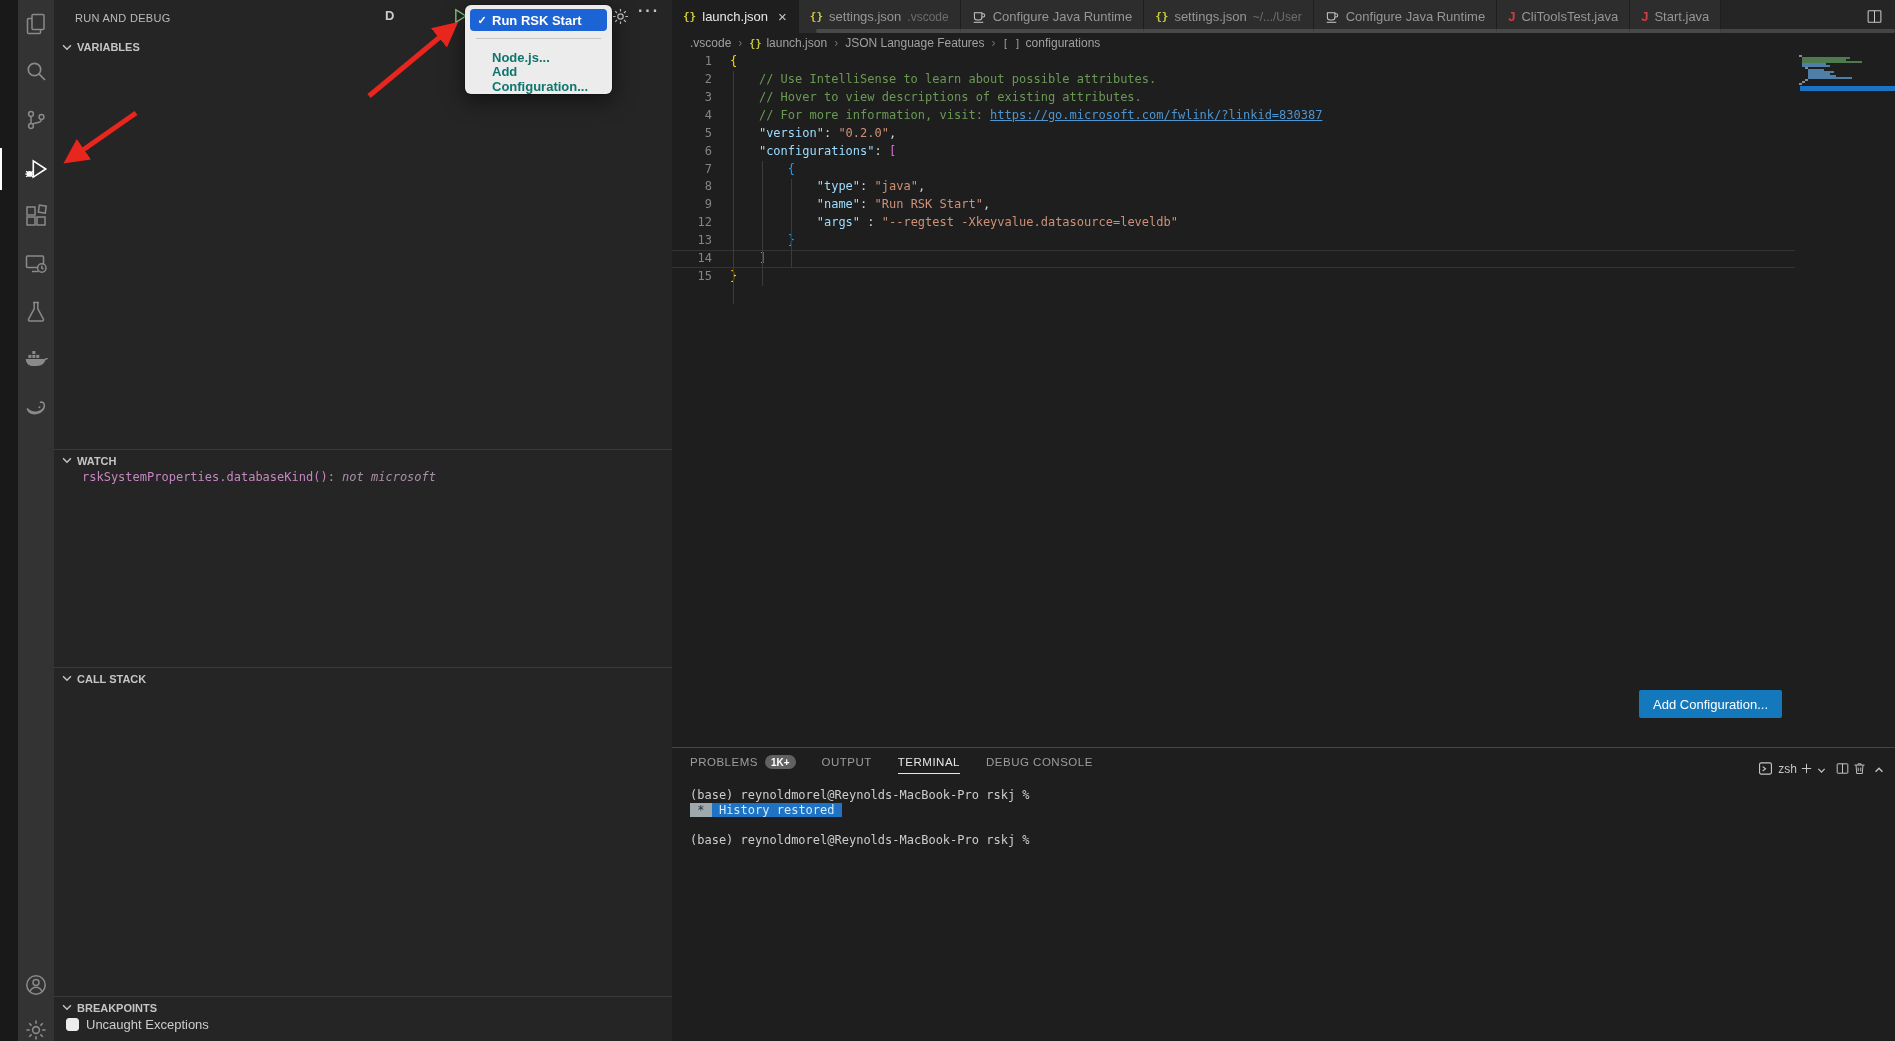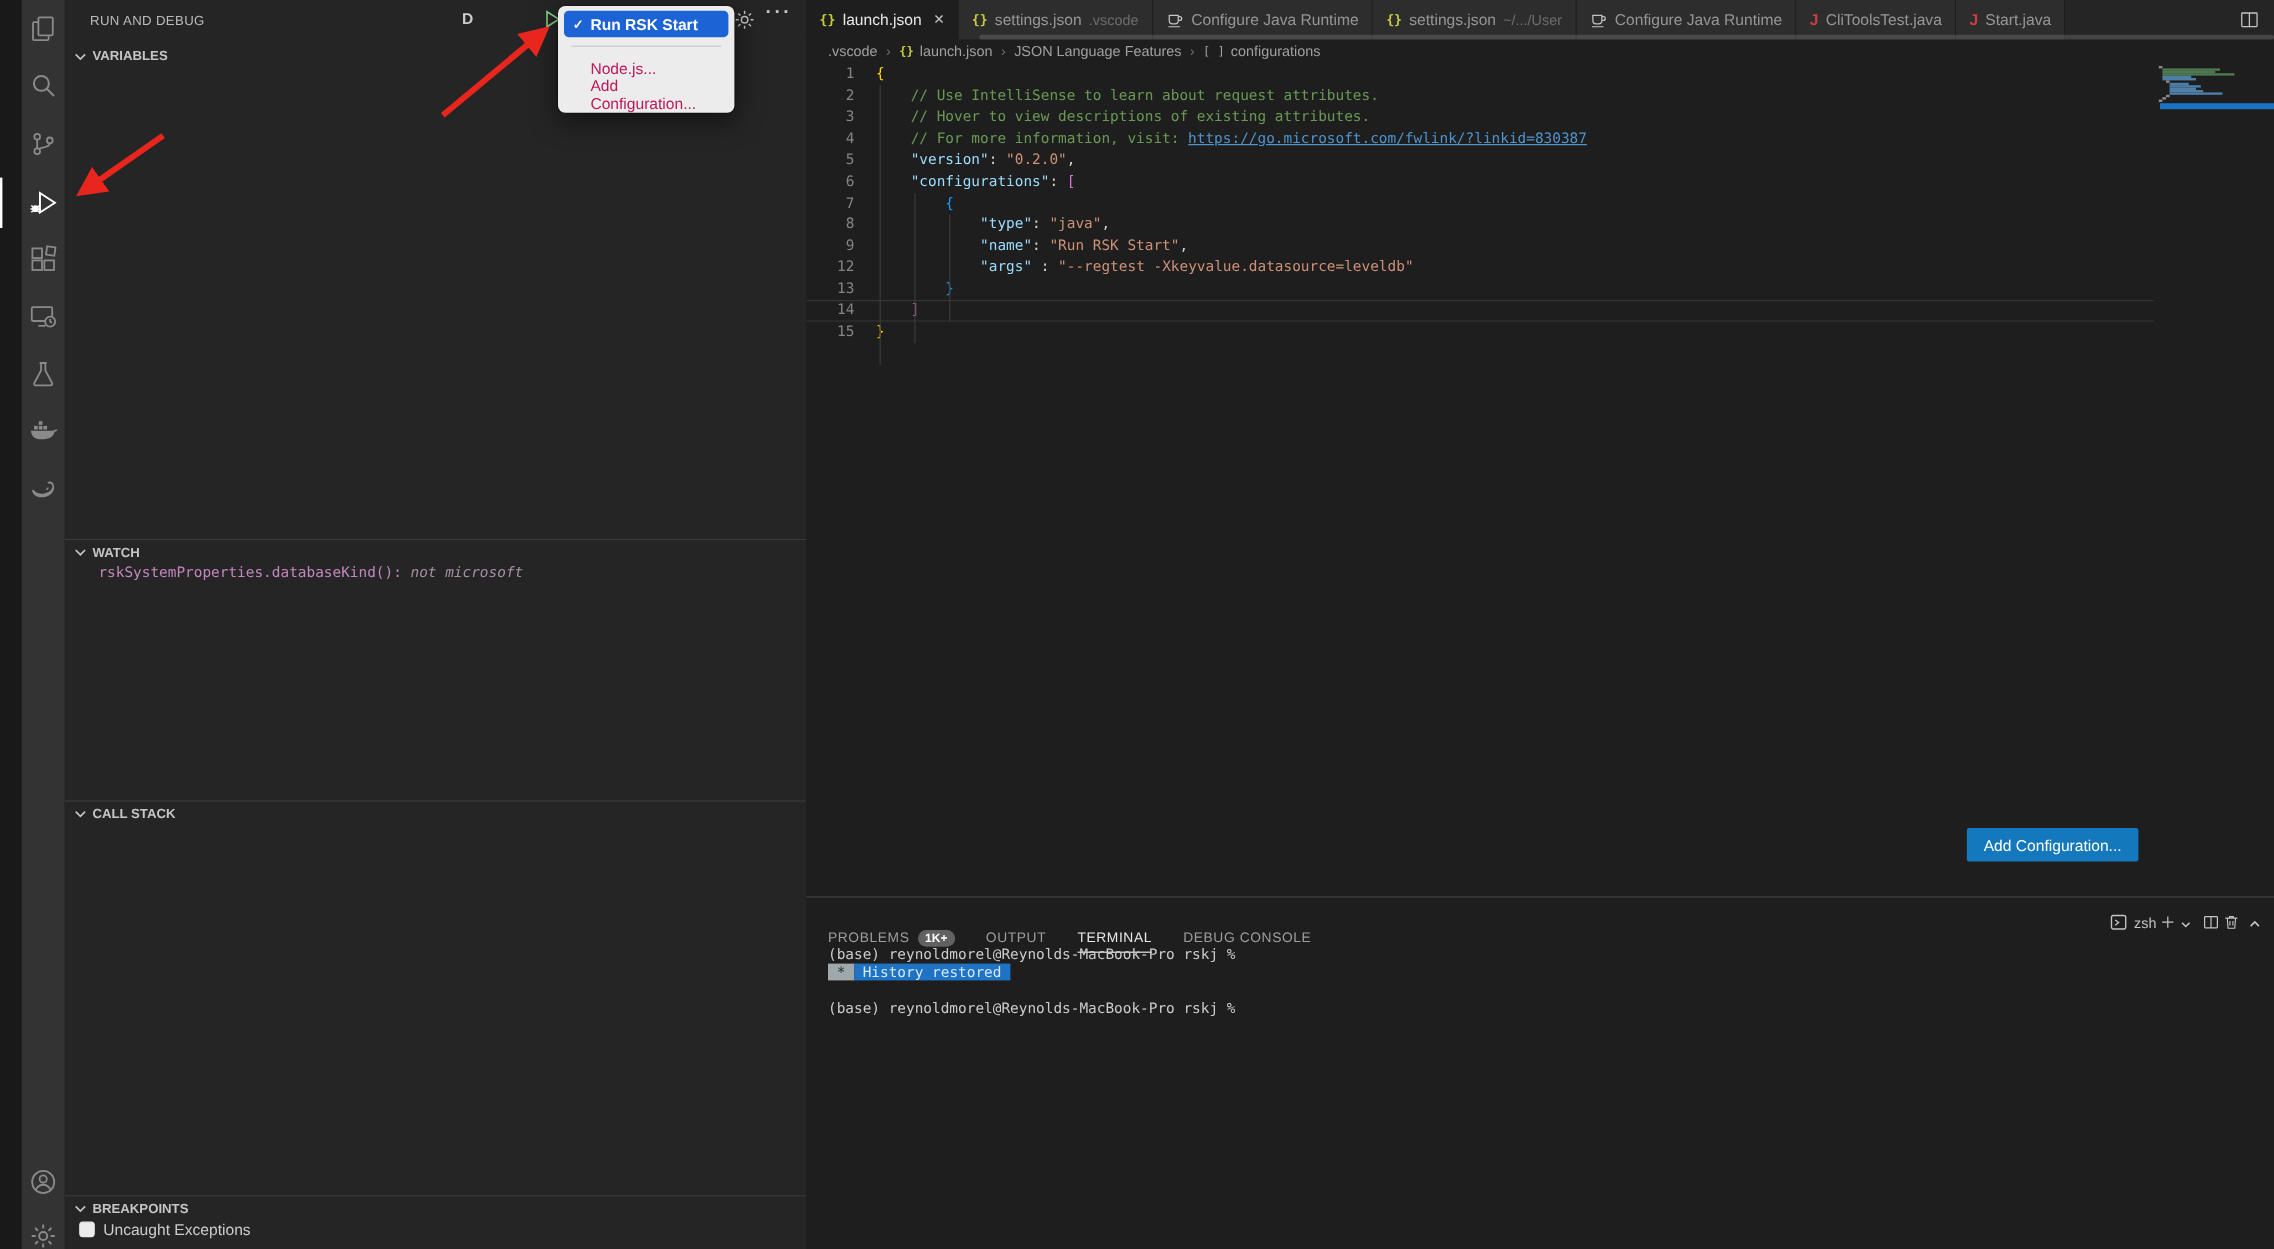--- a/index.html
+++ b/index.html
@@ -26,21 +26,21 @@
   .section-header.bordered { border-top:1px solid #3a3a3a; }
   .chev { color:#c5c5c5; display:inline-flex; }
   .watch-item { position:absolute; top:470px; left:28px; font-family:"DejaVu Sans Mono",monospace; font-size:12px; color:#c586c0; white-space:pre; cursor:pointer; }
   .watch-item .na { font-style:italic; color:#a88fa8; }
   .bp-item { position:absolute; top:1017px; left:12px; display:flex; align-items:center; gap:7px; cursor:pointer; }
   .bp-check { width:13px; height:13px; background:#ececec; border-radius:3px; border:1px solid #ececec; }
   .bp-label { color:#cccccc; font-size:13px; }
 
   
   .context-menu { position:absolute; left:465px; top:5px; width:147px; background:#ececec; border-radius:6px; box-shadow:0 6px 22px rgba(0,0,0,.55), 0 0 0 1px rgba(0,0,0,.18); padding:4px 0; z-index:50; }
-  .menu-item { height:22px; display:flex; align-items:center; margin:0 5px; padding:0 8px 0 5px; border-radius:4px; font-size:13px; color:#be185d; gap:3px; cursor:pointer; }
+  .menu-item { height:22px; display:flex; align-items:center; margin:0 5px; padding:0 8px 0 5px; border-radius:4px; font-size:13px; color:#0f766e; gap:3px; cursor:pointer;font-weight:bold; }
   .menu-item .check { width:14px; flex:none; text-align:center; font-size:11px; }
   .menu-item.selected { background:#1c63d5; color:#ffffff; font-weight:700; }
   .menu-sep { height:1px; background:#c7c7c7; margin:7px 11px; }
 
   
   .main { position:absolute; left:672px; top:0; right:0; bottom:0; background:#1e1e1e; }
   .tabbar { position:relative; height:33px; background:#252526; display:flex; align-items:stretch; overflow:hidden; }
   .tab { display:flex; align-items:center; gap:6px; padding:0 11px; font-size:13px; background:#2d2d2d; color:#969696; border-right:1px solid #1e1e1e; white-space:nowrap; cursor:pointer; flex:none; }
   .tab.active { background:#1e1e1e; color:#e7e7e7; }
   .tab .desc { font-size:12px; color:#6d6d6d; }
@@ -72,21 +72,21 @@
   .mm-row { height:2px; margin-bottom:0; position:relative; }
   .mm-bar { position:absolute; top:0; height:1.6px; }
   .mm-g { background:#4f7a4f; } .mm-b { background:#4f7fa8; } .mm-w { background:#8a8a8a; }
   .mm-hl { position:absolute; top:33px; right:0; width:95px; height:5px; background:#1974c4; }
   .minimap-zone { position:absolute; top:0; right:0; width:96px; height:110px; cursor:pointer; }
 
   .add-config-btn { position:absolute; top:637px; right:113px; height:28px; padding:0 14px; background:#1478bd; color:#ffffff; font-size:13px; border:none; border-radius:2px; display:flex; align-items:center; cursor:pointer; font-family:"Liberation Sans",sans-serif; }
 
   
   .panel { position:absolute; left:0; right:0; top:747px; bottom:0; background:#1e1e1e; border-top:1px solid #454545; }
-  .panel-tabs { height:28px; display:flex; align-items:center; gap:26px; padding-left:18px;margin-top:20px; }
+  .panel-tabs { height:28px; display:flex; align-items:center; gap:26px; padding-left:18px; }
   .panel-tab { position:relative; height:100%; display:flex; align-items:center; gap:7px; font-size:11.5px; letter-spacing:.5px; color:#9d9d9d; cursor:pointer; }
   .panel-tab.active { color:#e7e7e7; }
   .panel-tab.active::after { content:''; position:absolute; bottom:2px; left:0; right:0; height:1.5px; background:#e7e7e7; }
   .badge { background:#616161; color:#ffffff; font-size:10px; font-weight:700; padding:1.5px 6px; border-radius:9px; letter-spacing:0; }
   .panel-toolbar { position:absolute; top:0; right:10px; height:28px; display:flex; align-items:flex-end; gap:2px; color:#c5c5c5; }
   .pt-shell { display:flex; align-items:center; gap:5px; font-size:12px; cursor:pointer; }
   .pt-icon { display:inline-flex; cursor:pointer; }
   .terminal { position:absolute; top:40px; left:18px; right:20px; font-family:"DejaVu Sans Mono",monospace; font-size:12px; line-height:15px; color:#cccccc; cursor:text; }
   .term-row { white-space:pre; }
   .t-star { background:#9fa8ab; color:#22323a; }
@@ -353,21 +353,21 @@
       <div class="code" id="code">
         <div class="guide" style="left:61px;  top:17.93px;  height:233.1px;"></div>
         <div class="guide" style="left:90px;  top:107.6px; height:125.5px;"></div>
         <div class="guide" style="left:119px; top:125.5px; height:89.7px;"></div>
       <div class="code-line">
             <span class="ln">1</span>
             <span class="lc"><span class="t-b1">{</span></span>
           </div>
           <div class="code-line">
             <span class="ln">2</span>
-            <span class="lc"><span class="t-p">    </span><span class="t-cm">// Use IntelliSense to learn about request attributes.</span></span>
+            <span class="lc"><span class="t-p">    </span><span class="t-cm">// Use IntelliSense to learn about possible attributes.</span></span>
           </div>
           <div class="code-line">
             <span class="ln">3</span>
             <span class="lc"><span class="t-p">    </span><span class="t-cm">// Hover to view descriptions of existing attributes.</span></span>
           </div>
           <div class="code-line">
             <span class="ln">4</span>
             <span class="lc"><span class="t-p">    </span><span class="t-cm">// For more information, visit: </span><span class="t-lk">https://go.microsoft.com/fwlink/?linkid=830387</span></span>
           </div>
           <div class="code-line">

